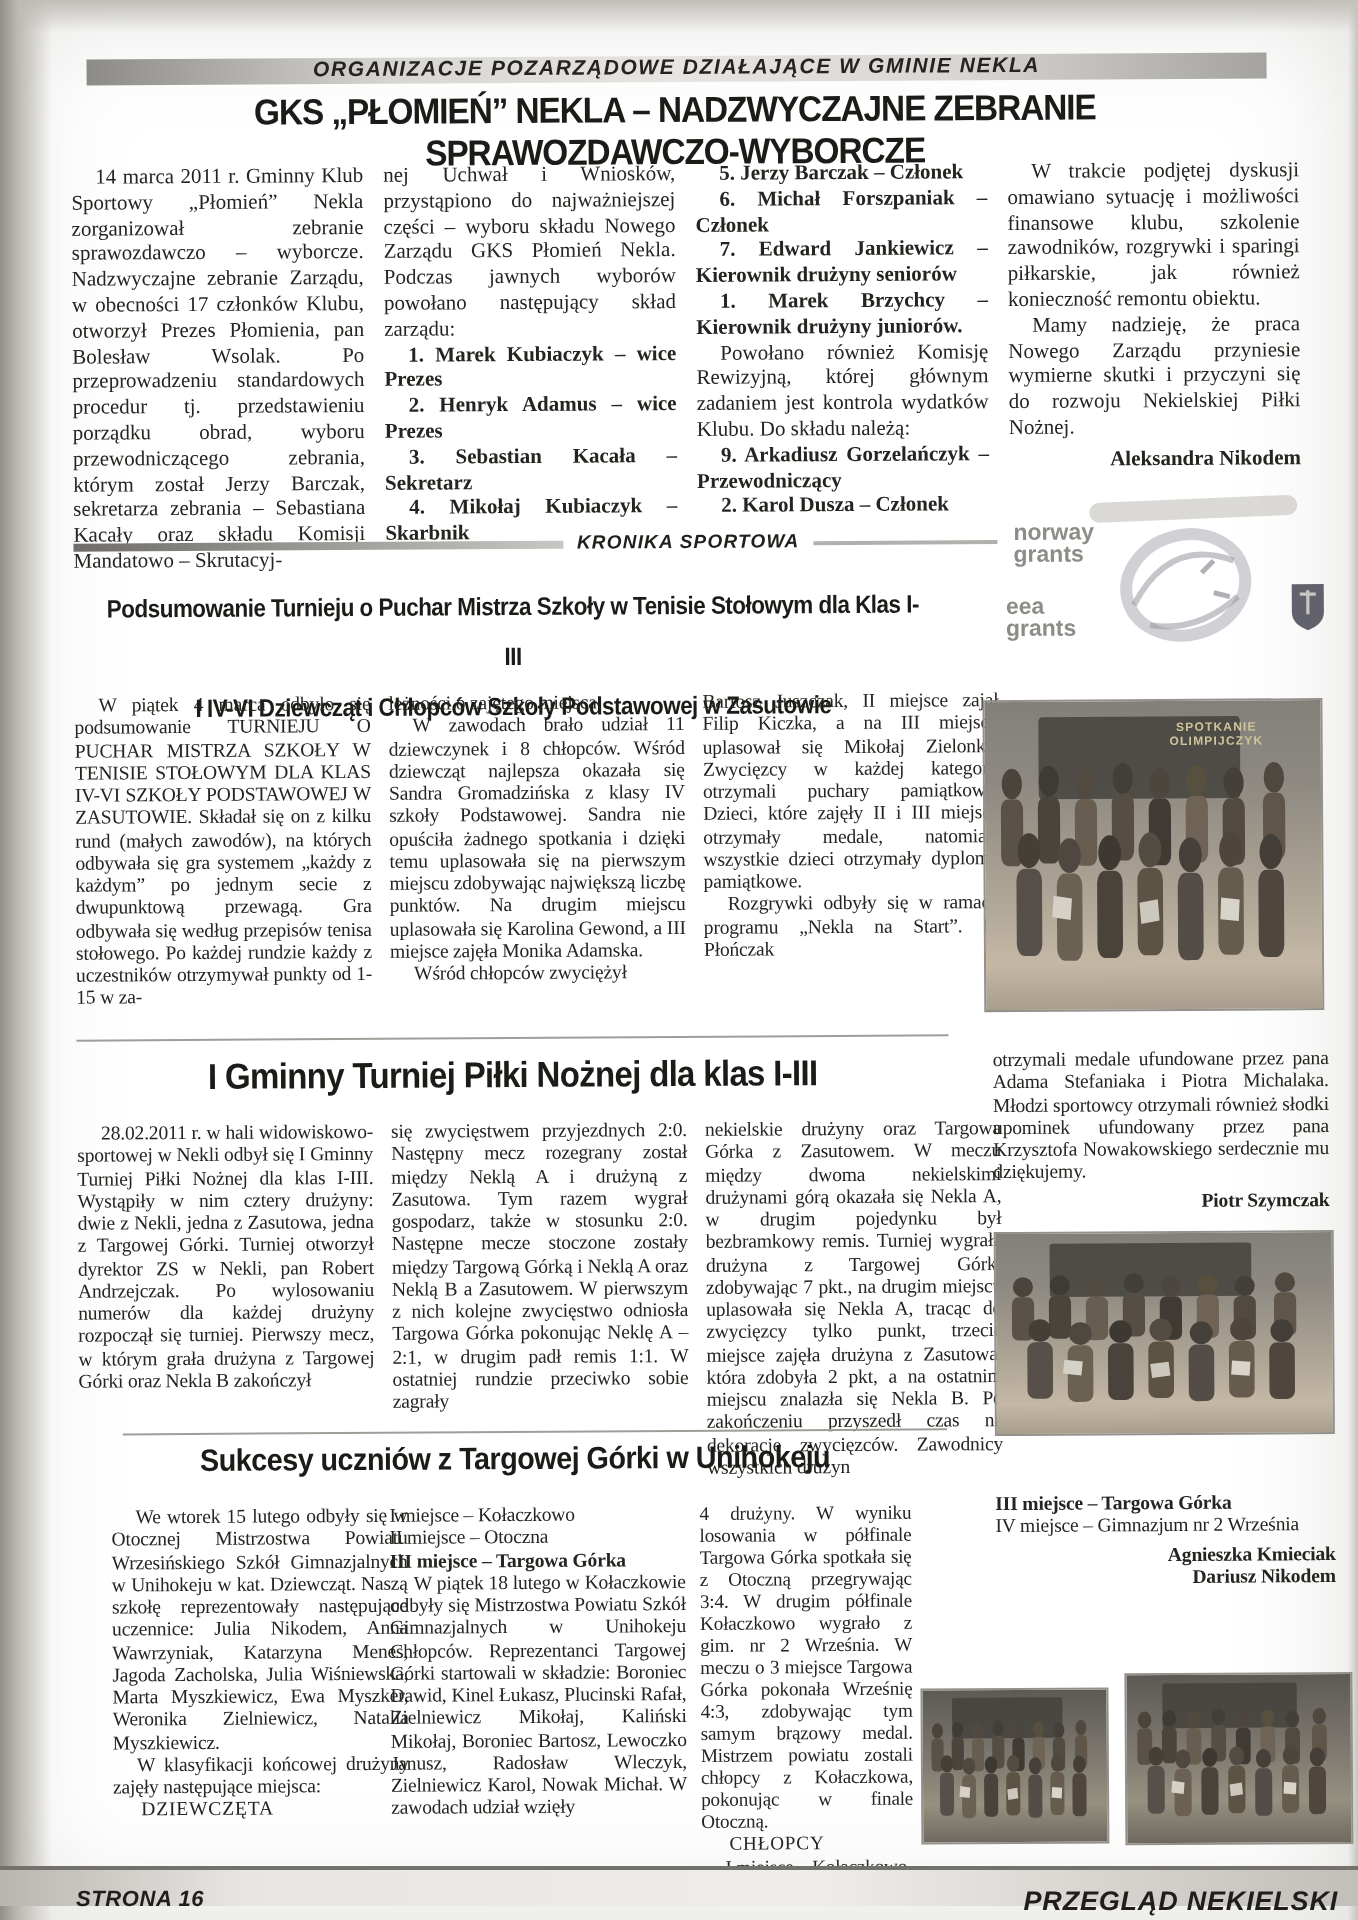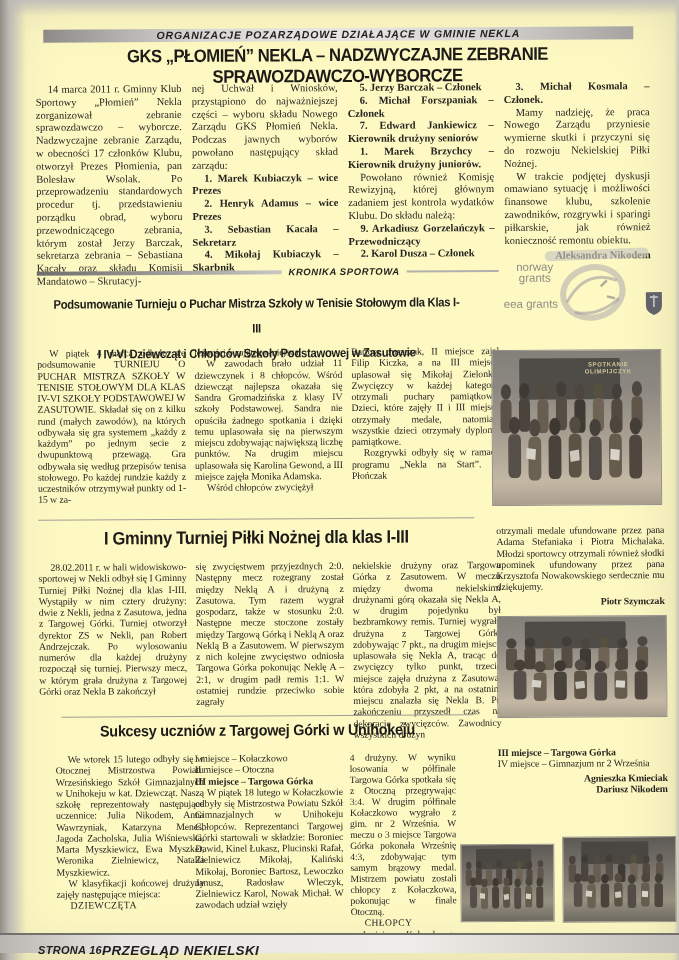--- a/index.html
+++ b/index.html
@@ -2,21 +2,21 @@
 <html><head>
 <meta charset="utf-8">
 <style>
   html,body{margin:0;padding:0;}
   body{
     width:679px;height:960px;position:relative;overflow:hidden;
     background:#dcd9d4;
     font-family:"Liberation Serif", serif;
   }
   .page{
-    position:absolute;inset:0;background:#fef9c3;
+    position:absolute;inset:0;background:#ffffff;
     box-shadow:inset 0 0 60px rgba(120,115,105,.25);
   }
   .edge-left{position:absolute;left:0;top:0;bottom:0;width:26px;
     background:linear-gradient(90deg,#918e88 0%,#bdbab4 35%,rgba(242,240,236,0) 100%);}
   .edge-top{position:absolute;left:0;top:0;right:0;height:16px;
     background:linear-gradient(180deg,#c2bfb9 0%,rgba(242,240,236,0) 100%);}
   .edge-right{position:absolute;right:0;top:0;bottom:0;width:5px;
     background:linear-gradient(270deg,#c6c3bd,rgba(242,240,236,0));}
   .content{position:absolute;inset:0;transform:rotate(-0.35deg);color:#262420;}
 
@@ -46,21 +46,21 @@
   .byline{text-align:right !important;font-weight:bold;margin-top:3px !important;}
   .caps{text-indent:14px;letter-spacing:.4px;}
 
   
   .kronika{position:absolute;left:38px;top:266px;width:462px;display:flex;align-items:center;gap:7px;}
   .kr-bar{flex:1;height:4px;background:linear-gradient(90deg,#6f6d69,#c9c7c3);}
   .kr-line{width:92px;height:2px;background:#b2b0ac;}
   .kr-label{font-family:"Liberation Sans",sans-serif;font-style:italic;font-weight:bold;font-size:9.5px;letter-spacing:.6px;color:#201f1c;}
 
   
-  .grantlogo{position:absolute;font-family:"Liberation Sans",sans-serif;font-weight:normal;color:#8e8c86;line-height:.95;width:56px;text-align:center;}
+  .grantlogo{position:absolute;font-family:"Liberation Sans",sans-serif;font-weight:bold;color:#8e8c86;line-height:.95;width:56px;}
   .norway{left:508px;top:263px;font-size:11.5px;}
   .eea{left:504px;top:300px;font-size:11.5px;}
   .smudge{position:absolute;left:546px;top:251px;width:104px;height:10px;background:#c7c5c0;border-radius:5px;opacity:.65;transform:rotate(-2deg);}
   .swirl{position:absolute;left:556px;top:258px;}
   .crest{position:absolute;left:645px;top:292px;}
 
   
   .photo{position:absolute;overflow:hidden;border:1px solid #94918b;
     background:linear-gradient(180deg,#83807a 0%,#8d8982 26%,#9e978b 45%,#b3a999 68%,#c4b8a5 85%,#a99e8d 100%);}
   .photo.dark{background:linear-gradient(180deg,#5d5a55 0%,#7a756d 40%,#95907f 75%,#6e6a60 100%);}
@@ -75,21 +75,21 @@
   .rule{position:absolute;height:1px;background:#a09d98;}
 
   
   .wrapspacer{float:right;width:38px;height:82px;margin:93px 0 0 4px;}
 
   
   .footer{
     position:absolute;left:0;top:933px;width:679px;height:20px;box-sizing:border-box;
     border-top:2px solid #73716c;
     background:linear-gradient(90deg,#b9b6b1 0%,#e8e6e2 18%,#efede9 60%,#c2bfba 100%);
-    display:flex;align-items:center;
+    display:flex;justify-content:space-between;align-items:center;
     padding:12px 10px 0 38px;
     font-family:"Liberation Sans",sans-serif;font-style:italic;font-weight:bold;color:#1f1e1b;
   }
   .footer .left{font-size:11px;letter-spacing:.3px;}
   .footer .right{font-size:13.5px;letter-spacing:.4px;}
 </style>
 </head>
 <body>
 
 <svg width="0" height="0" style="position:absolute">
@@ -157,23 +157,22 @@
       <div class="col">
         <p class="b ind">5. Jerzy Barczak – Członek</p>
         <p class="b ind">6. Michał Forszpaniak – Członek</p>
         <p class="b ind">7. Edward Jankiewicz – Kierownik drużyny seniorów</p>
         <p class="b ind">1. Marek Brzychcy – Kierownik drużyny juniorów.</p>
         <p class="ind">Powołano również Komisję Rewizyjną, której głównym zadaniem jest kontrola wydatków Klubu. Do składu należą:</p>
         <p class="b ind">9. Arkadiusz Gorzelańczyk – Przewodniczący</p>
         <p class="b ind">2. Karol Dusza – Członek</p>
       </div>
       <div class="col">
-        <p class="b ind">3. Michał Kosmala – Członek.</p>
+        <p class="ind">W trakcie podjętej dyskusji omawiano sytuację i możliwości finansowe klubu, szkolenie zawodników, rozgrywki i sparingi piłkarskie, jak również konieczność remontu obiektu.</p>
         <p class="ind">Mamy nadzieję, że praca Nowego Zarządu przyniesie wymierne skutki i przyczyni się do rozwoju Nekielskiej Piłki Nożnej.</p>
-        <p class="ind">W trakcie podjętej dyskusji omawiano sytuację i możliwości finansowe klubu, szkolenie zawodników, rozgrywki i sparingi piłkarskie, jak również konieczność remontu obiektu.</p>
         <p class="byline">Aleksandra Nikodem</p>
       </div>
     </div>
 
     <div class="kronika">
       <div class="kr-bar"></div>
       <span class="kr-label">KRONIKA SPORTOWA</span>
       <div class="kr-line"></div>
     </div>
 

